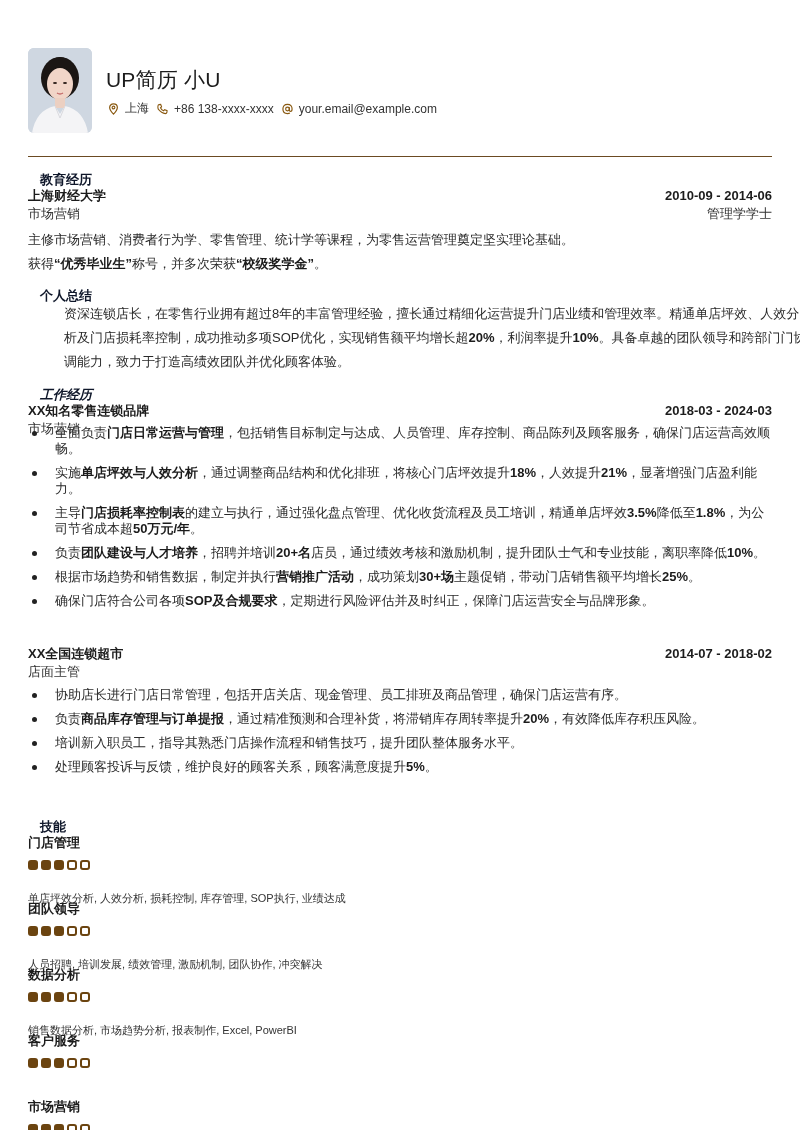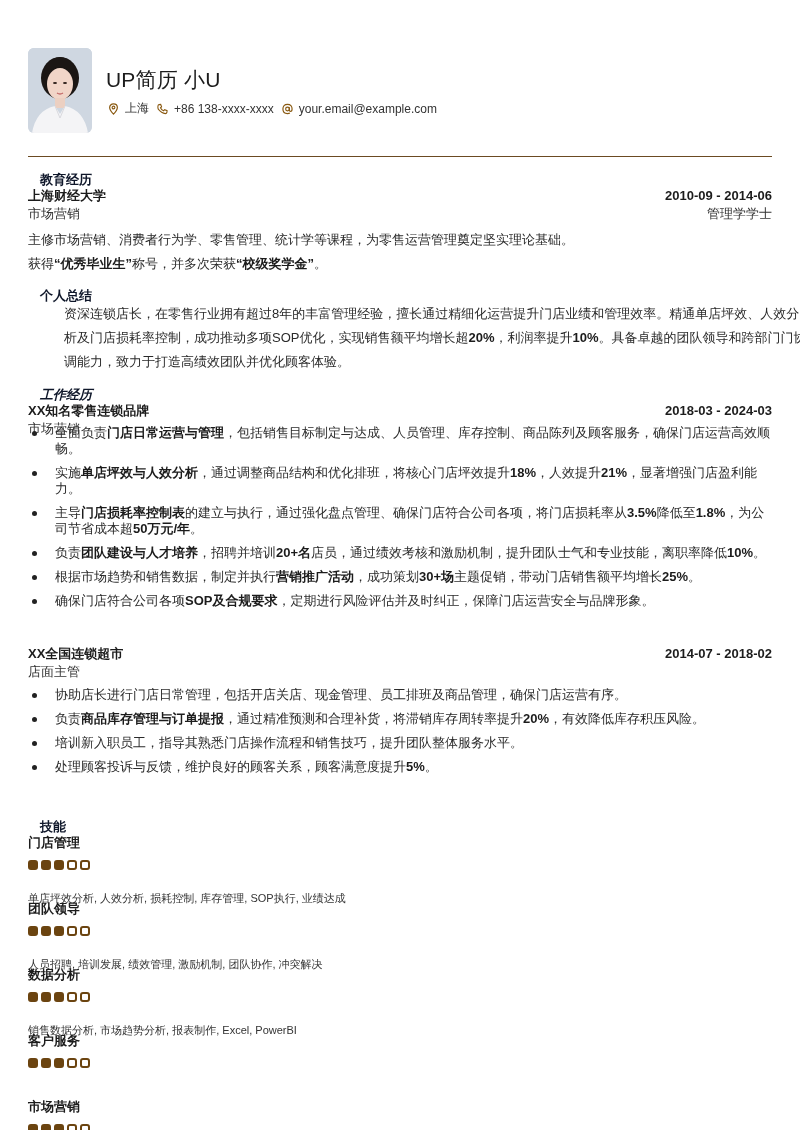--- a/index.html
+++ b/index.html
@@ -240,21 +240,21 @@
   <div class="row" style="top:403px;">
     <span class="bold">XX知名零售连锁品牌</span>
     <span class="right bold">2018-03 - 2024-03</span>
   </div>
   <div class="row" style="top:421px;">
     <span class="sub">市场营销</span>
   </div>
   <ul class="bullets" style="top:425px;">
     <li><span>全面负责</span><b>门店日常运营与管理</b><span>，包括销售目标制定与达成、人员管理、库存控制、商品陈列及顾客服务，确保门店运营高效顺畅。</span></li>
     <li><span>实施</span><b>单店坪效与人效分析</b><span>，通过调整商品结构和优化排班，将核心门店坪效提升</span><b>18%</b><span>，人效提升</span><b>21%</b><span>，显著增强门店盈利能力。</span></li>
-    <li><span>主导</span><b>门店损耗率控制表</b><span>的建立与执行，通过强化盘点管理、确保门店符合公司各项，将门店损耗率从</span><b>3.5%</b><span>降低至</span><b>1.8%</b><span>，为公司节省成本超</span><b>50万元/年</b><span>。</span></li>
+    <li><span>主导</span><b>门店损耗率控制表</b><span>的建立与执行，通过强化盘点管理、优化收货流程及员工培训，精通单店坪效</span><b>3.5%</b><span>降低至</span><b>1.8%</b><span>，为公司节省成本超</span><b>50万元/年</b><span>。</span></li>
     <li><span>负责</span><b>团队建设与人才培养</b><span>，招聘并培训</span><b>20+名</b><span>店员，通过绩效考核和激励机制，提升团队士气和专业技能，离职率降低</span><b>10%</b><span>。</span></li>
     <li><span>根据市场趋势和销售数据，制定并执行</span><b>营销推广活动</b><span>，成功策划</span><b>30+场</b><span>主题促销，带动门店销售额平均增长</span><b>25%</b><span>。</span></li>
     <li><span>确保门店符合公司各项</span><b>SOP及合规要求</b><span>，定期进行风险评估并及时纠正，保障门店运营安全与品牌形象。</span></li>
   </ul>
 
   <div class="row" style="top:646px;">
     <span class="bold">XX全国连锁超市</span>
     <span class="right bold">2014-07 - 2018-02</span>
   </div>
   <div class="row" style="top:664px;">

